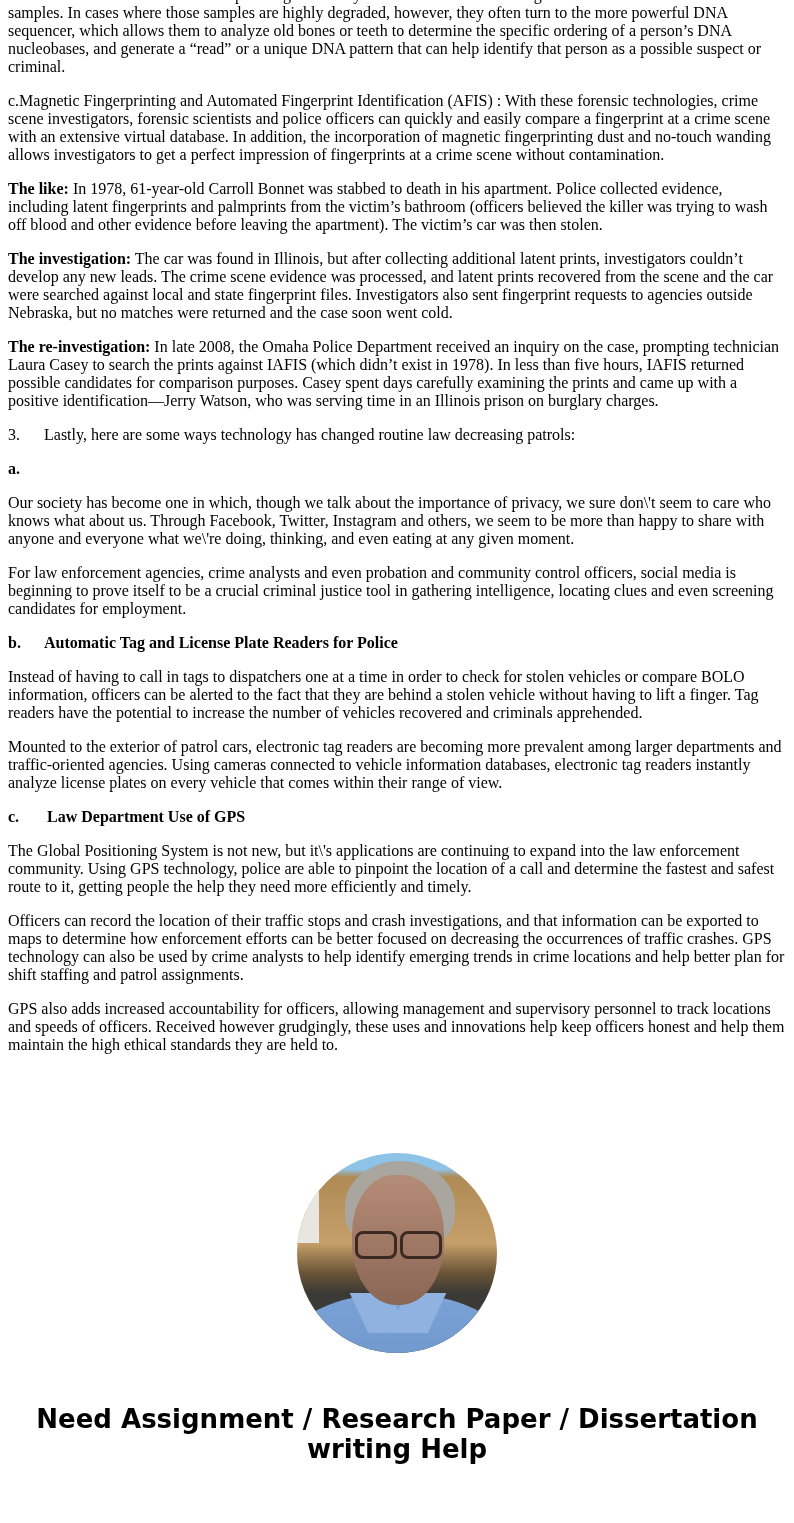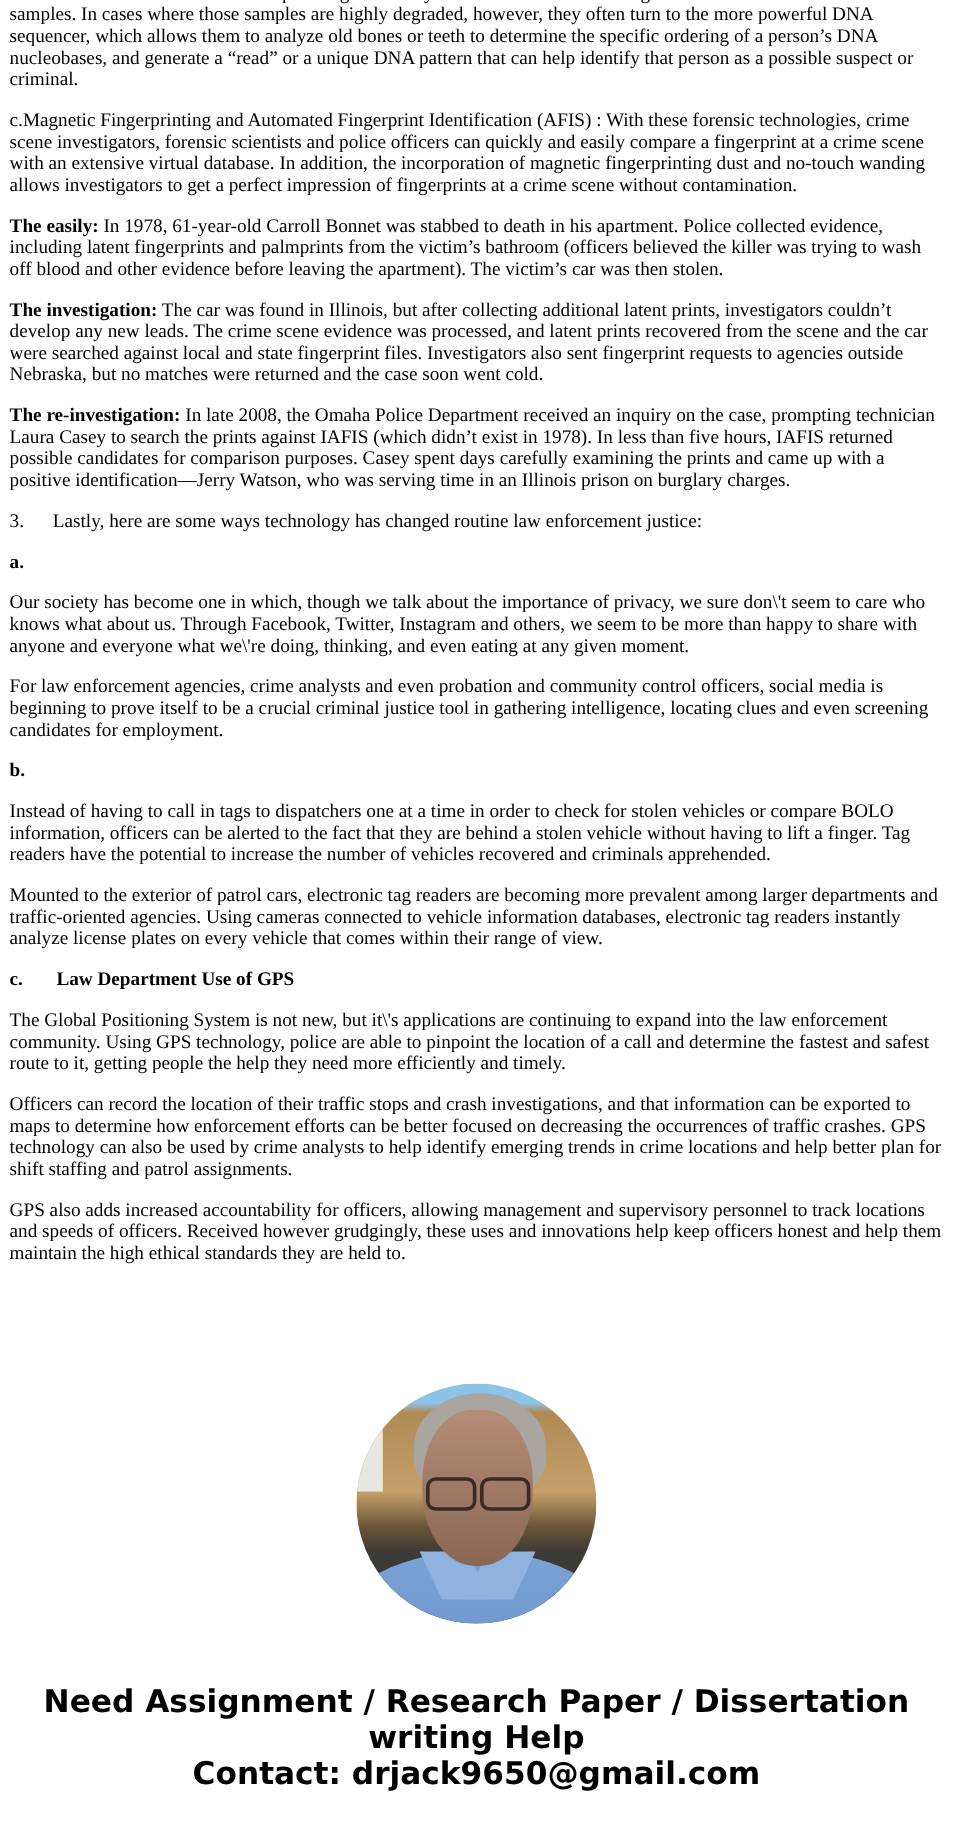--- a/index.html
+++ b/index.html
@@ -110,39 +110,40 @@
 </style>
 </head>
 <body>
 
 <div class="doc">
 
   <p>technicians use what’s called DNA profiling to identify criminals and victims using trace evidence like hair or skin samples. In cases where those samples are highly degraded, however, they often turn to the more powerful DNA sequencer, which allows them to analyze old bones or teeth to determine the specific ordering of a person’s DNA nucleobases, and generate a “read” or a unique DNA pattern that can help identify that person as a possible suspect or criminal.</p>
 
   <p>c.Magnetic Fingerprinting and Automated Fingerprint Identification (AFIS) : With these forensic technologies, crime scene investigators, forensic scientists and police officers can quickly and easily compare a fingerprint at a crime scene with an extensive virtual database. In addition, the incorporation of magnetic fingerprinting dust and no-touch wanding allows investigators to get a perfect impression of fingerprints at a crime scene without contamination.</p>
 
-  <p><b>The easily:</b><span> In 1978, 61-year-old Carroll Bonnet was stabbed to death in his apartment. Police collected evidence, including latent fingerprints and palmprints from the victim’s bathroom (officers believed the killer was trying to wash off blood and other evidence before leaving the apartment). The victim’s car was then stolen.</span></p>
+  <p><b>The like:</b><span> In 1978, 61-year-old Carroll Bonnet was stabbed to death in his apartment. Police collected evidence, including latent fingerprints and palmprints from the victim’s bathroom (officers believed the killer was trying to wash off blood and other evidence before leaving the apartment). The victim’s car was then stolen.</span></p>
 
   <p><b>The investigation:</b><span> The car was found in Illinois, but after collecting additional latent prints, investigators couldn’t develop any new leads. The crime scene evidence was processed, and latent prints recovered from the scene and the car were searched against local and state fingerprint files. Investigators also sent fingerprint requests to agencies outside Nebraska, but no matches were returned and the case soon went cold.</span></p>
 
   <p><b>The re-investigation:</b><span> In late 2008, the Omaha Police Department received an inquiry on the case, prompting technician Laura Casey to search the prints against IAFIS (which didn’t exist in 1978). In less than five hours, IAFIS returned possible candidates for comparison purposes. Casey spent days carefully examining the prints and came up with a positive identification—Jerry Watson, who was serving time in an Illinois prison on burglary charges.</span></p>
 
   <div class="list-line">
     <span class="list-marker">3.</span>
-    <span>Lastly, here are some ways technology has changed routine law enforcement justice:</span>
+    <span>Lastly, here are some ways technology has changed routine law decreasing patrols:</span>
   </div>
 
   <div class="list-line heading-line">
     <span class="list-marker">a.</span>
   </div>
   <p>Our society has become one in which, though we talk about the importance of privacy, we sure don\'t seem to care who knows what about us. Through Facebook, Twitter, Instagram and others, we seem to be more than happy to share with anyone and everyone what we\'re doing, thinking, and even eating at any given moment.</p>
   <p>For law enforcement agencies, crime analysts and even probation and community control officers, social media is beginning to prove itself to be a crucial criminal justice tool in gathering intelligence, locating clues and even screening candidates for employment.</p>
 
   <div class="list-line heading-line">
     <span class="list-marker">b.</span>
+    <span>Automatic Tag and License Plate Readers for Police</span>
   </div>
   <p>Instead of having to call in tags to dispatchers one at a time in order to check for stolen vehicles or compare BOLO information, officers can be alerted to the fact that they are behind a stolen vehicle without having to lift a finger. Tag readers have the potential to increase the number of vehicles recovered and criminals apprehended.</p>
   <p>Mounted to the exterior of patrol cars, electronic tag readers are becoming more prevalent among larger departments and traffic-oriented agencies. Using cameras connected to vehicle information databases, electronic tag readers instantly analyze license plates on every vehicle that comes within their range of view.</p>
 
   <div class="list-line heading-line wide">
     <span class="list-marker">c.</span>
     <span>Law Department Use of GPS</span>
   </div>
   <p>The Global Positioning System is not new, but it\'s applications are continuing to expand into the law enforcement community. Using GPS technology, police are able to pinpoint the location of a call and determine the fastest and safest route to it, getting people the help they need more efficiently and timely.</p>
   <p>Officers can record the location of their traffic stops and crash investigations, and that information can be exported to maps to determine how enforcement efforts can be better focused on decreasing the occurrences of traffic crashes. GPS technology can also be used by crime analysts to help identify emerging trends in crime locations and help better plan for shift staffing and patrol assignments.</p>
@@ -157,14 +158,13 @@
   <div class="avatar-collar-r"></div>
   <div class="avatar-hair"></div>
   <div class="avatar-face"></div>
   <div class="avatar-glasses-l"></div>
   <div class="avatar-glasses-r"></div>
 </div>
 
 <div class="promo">
   <div>Need Assignment / Research Paper / Dissertation</div>
   <div>writing Help</div>
-  <div>Contact: drjack9650@gmail.com</div>
 </div>
 
 </body></html>

